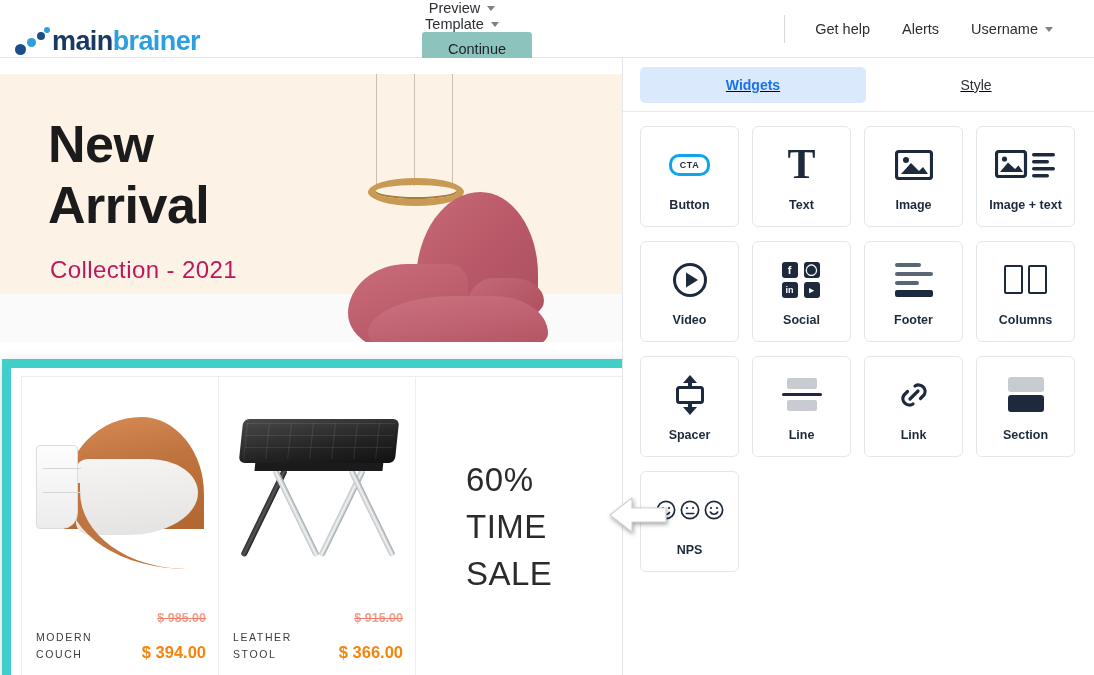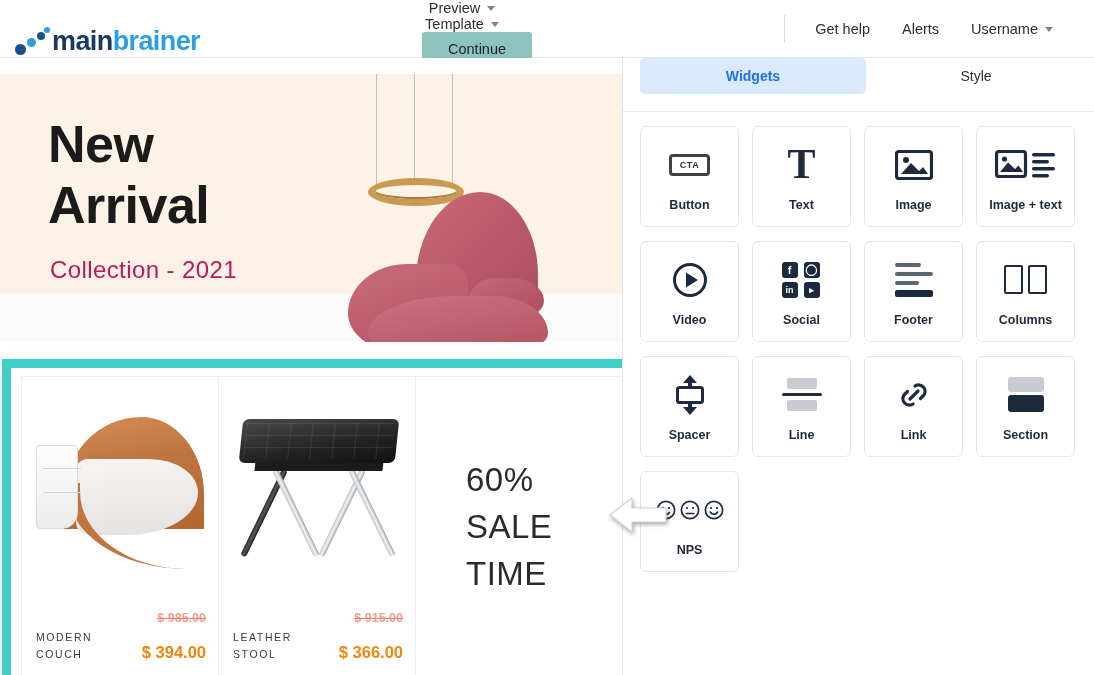--- a/index.html
+++ b/index.html
@@ -249,21 +249,21 @@
   }
 
   
   .panel {
     position: absolute; top: 58px; left: 623px;
     width: 471px; height: 617px; background: #ffffff;
   }
   .panel-tabs {
     position: relative; height: 54px;
     border-bottom: 1px solid #e7eaed;
-    display: flex; align-items: flex-start;
+    display: flex; align-items: center; text-decoration: underline;
   }
   .tab {
     height: 36px; display: flex; align-items: center; justify-content: center;
     font-size: 14px; font-weight: bold; border-radius: 5px; cursor: pointer;
   }
   .tab-widgets { width: 226px; margin-left: 17px; background: #dbe9fd; color: #1a73e8; }
   .tab-style   { width: 200px; margin-left: 10px; color: #2b2f33; font-weight: normal; }
 
   .widgets-grid {
     padding: 14px 17px 0 17px;
@@ -280,21 +280,21 @@
   }
   .widget-icon {
     height: 46px; display: flex; align-items: center; justify-content: center;
     color: #1d2a3d;
   }
   .widget-label {
     font-size: 12.5px; font-weight: bold; color: #1d2a3d; margin-top: 10px;
   }
 
   .ic-cta {
-    border: 3px solid #404040; border-radius: 4px;
+    border: 3px solid #0ea5e9; border-radius: 10px;
     font-size: 9px; font-weight: bold; letter-spacing: 0.6px;
     padding: 3px 8px; color: #1d2a3d;
   }
   .ic-T { font-family: "Liberation Serif", serif; font-size: 42px; line-height: 0.8; font-weight: bold; }
   .ic-social { display: grid; grid-template-columns: 18px 18px; gap: 4px; }
   .ic-social span {
     width: 16px; height: 16px; background: #1d2a3d; color: #fff;
     border-radius: 3px; font-size: 11px; font-weight: bold;
     display: flex; align-items: center; justify-content: center;
   }
@@ -432,22 +432,22 @@
           </div>
           <div class="prod-prices">
             <span class="price-old">$ 915.00</span>
             <span class="price-new">$ 366.00</span>
           </div>
         </div>
       </div>
 
       <div class="sale-col">
         <div class="sale-line">60%</div>
+        <div class="sale-line">TIME</div>
         <div class="sale-line">SALE</div>
-        <div class="sale-line">TIME</div>
       </div>
 
     </div>
   </div>
 </div>
 
 <div class="canvas-sep"></div>
 
 <svg class="cursor" viewBox="0 0 60 40">
   <polygon points="2,20 24,3 24,13 58,13 58,27 24,27 24,37" fill="#ffffff" stroke="#cfd4d8" stroke-width="1.2" stroke-linejoin="round"></polygon>

